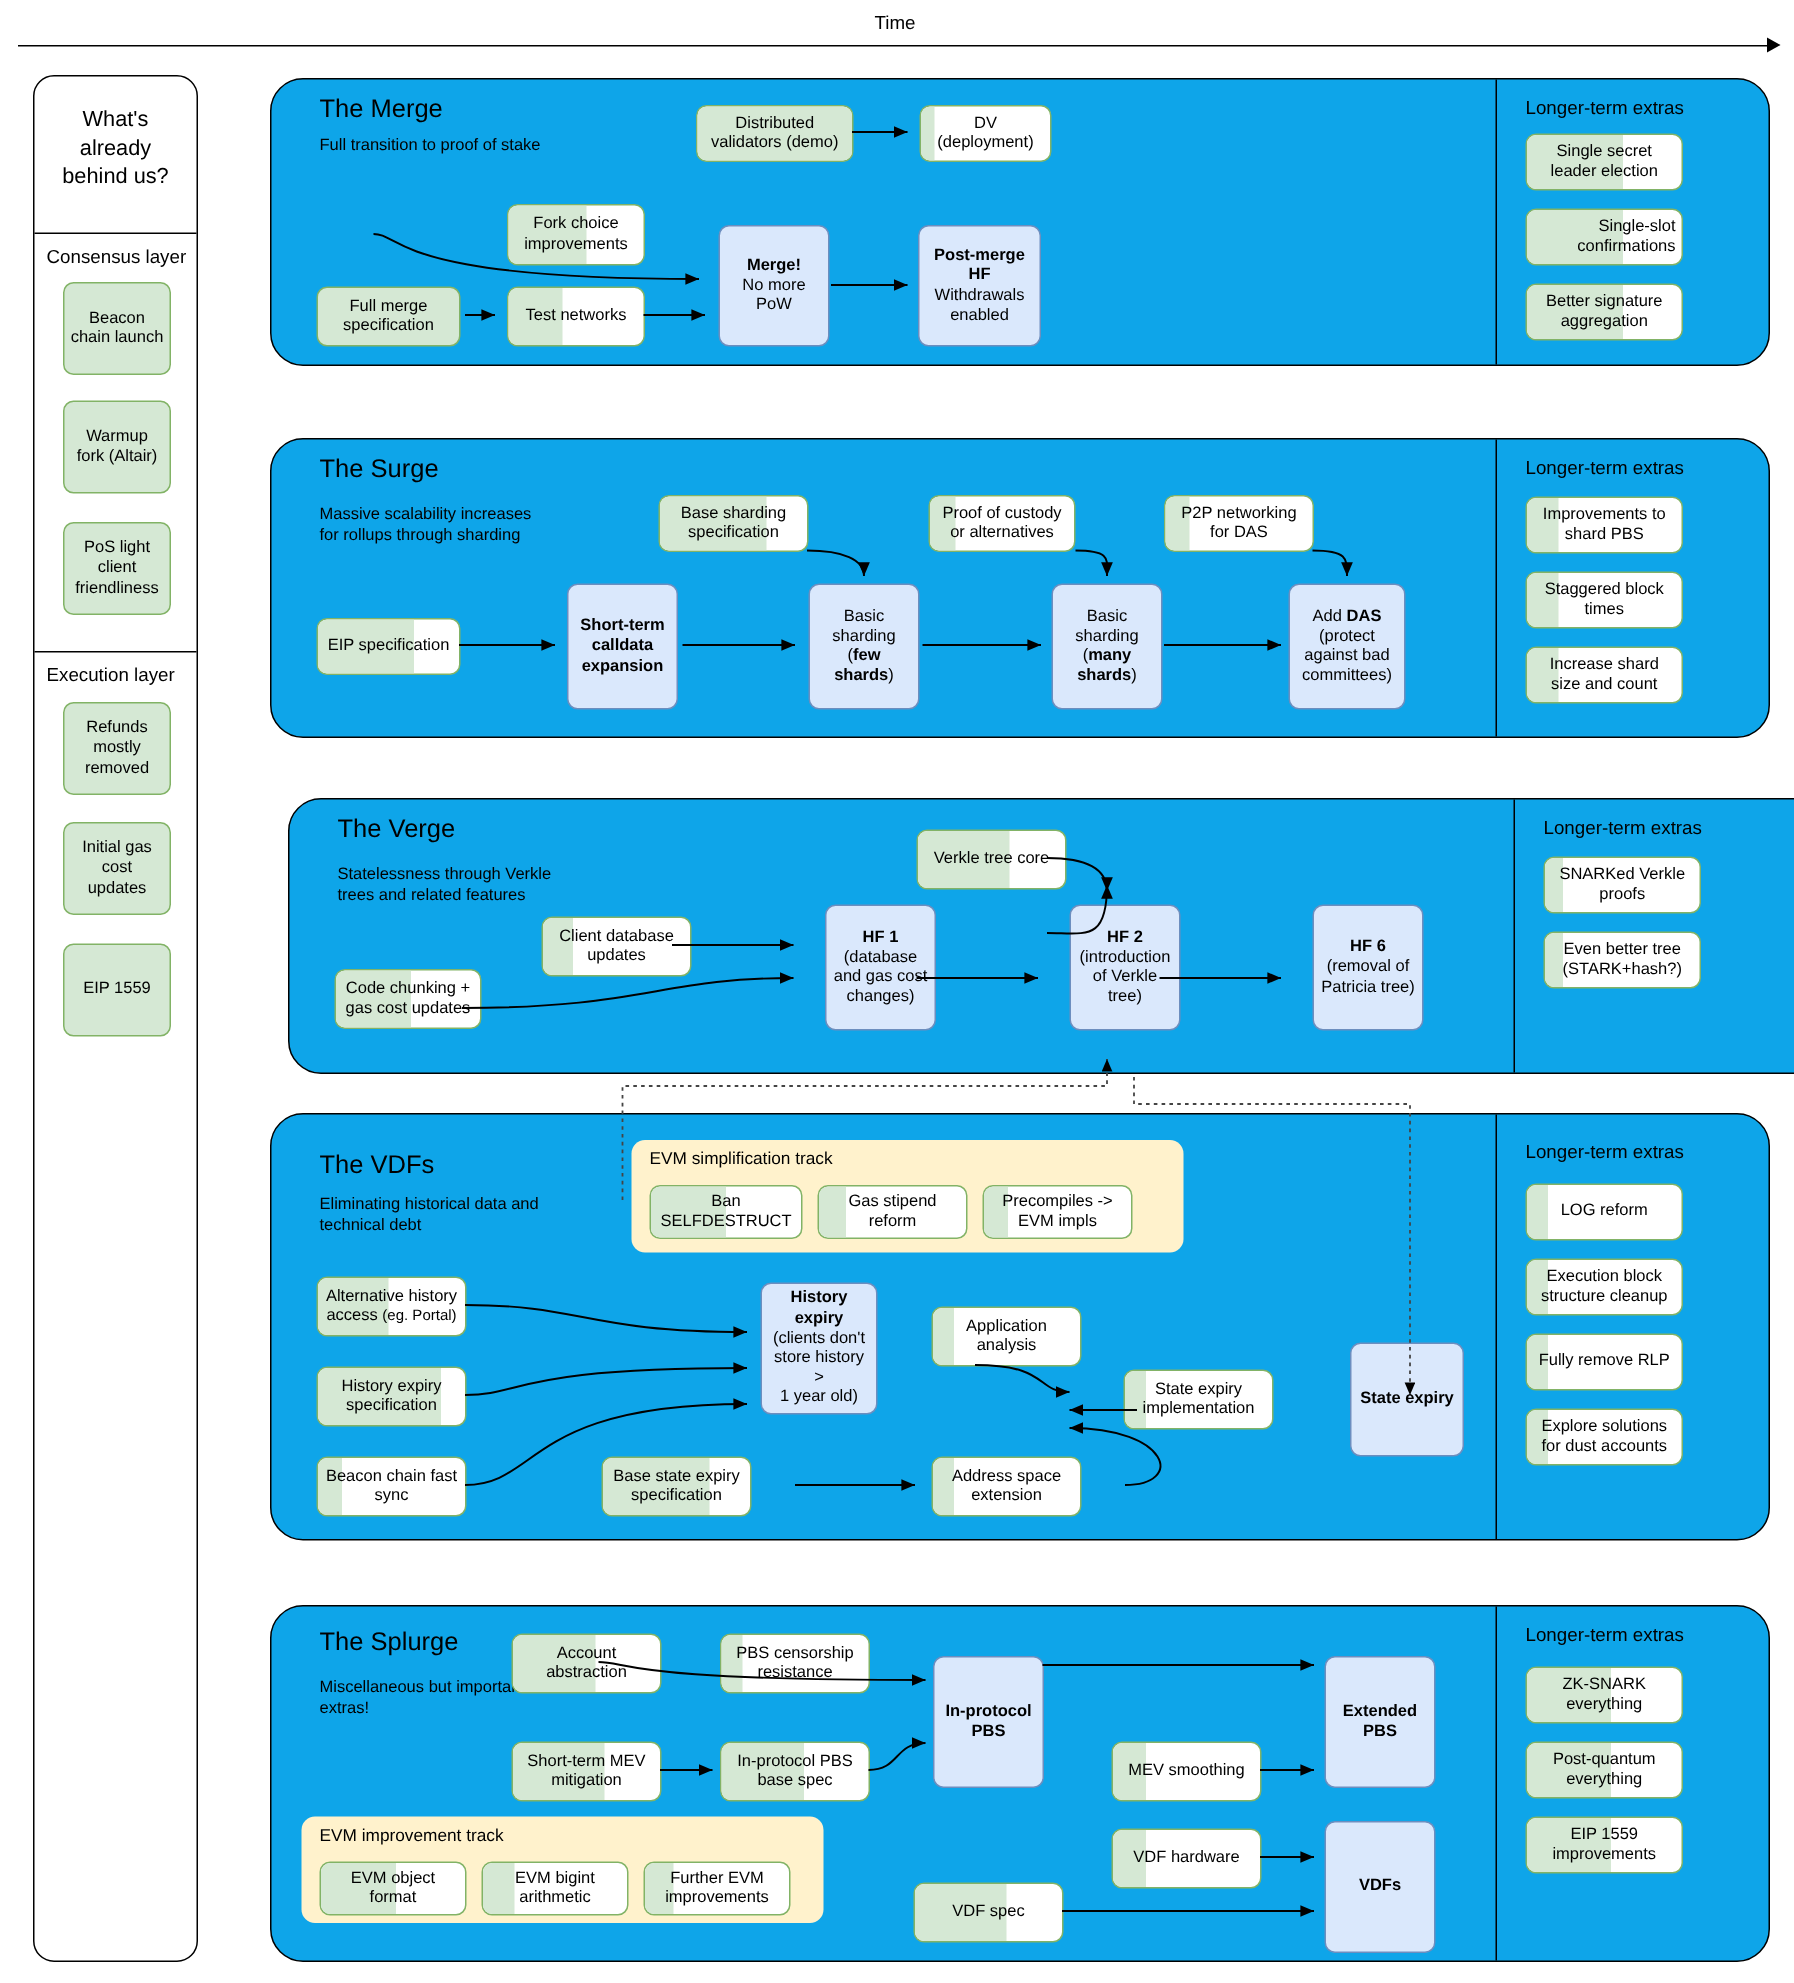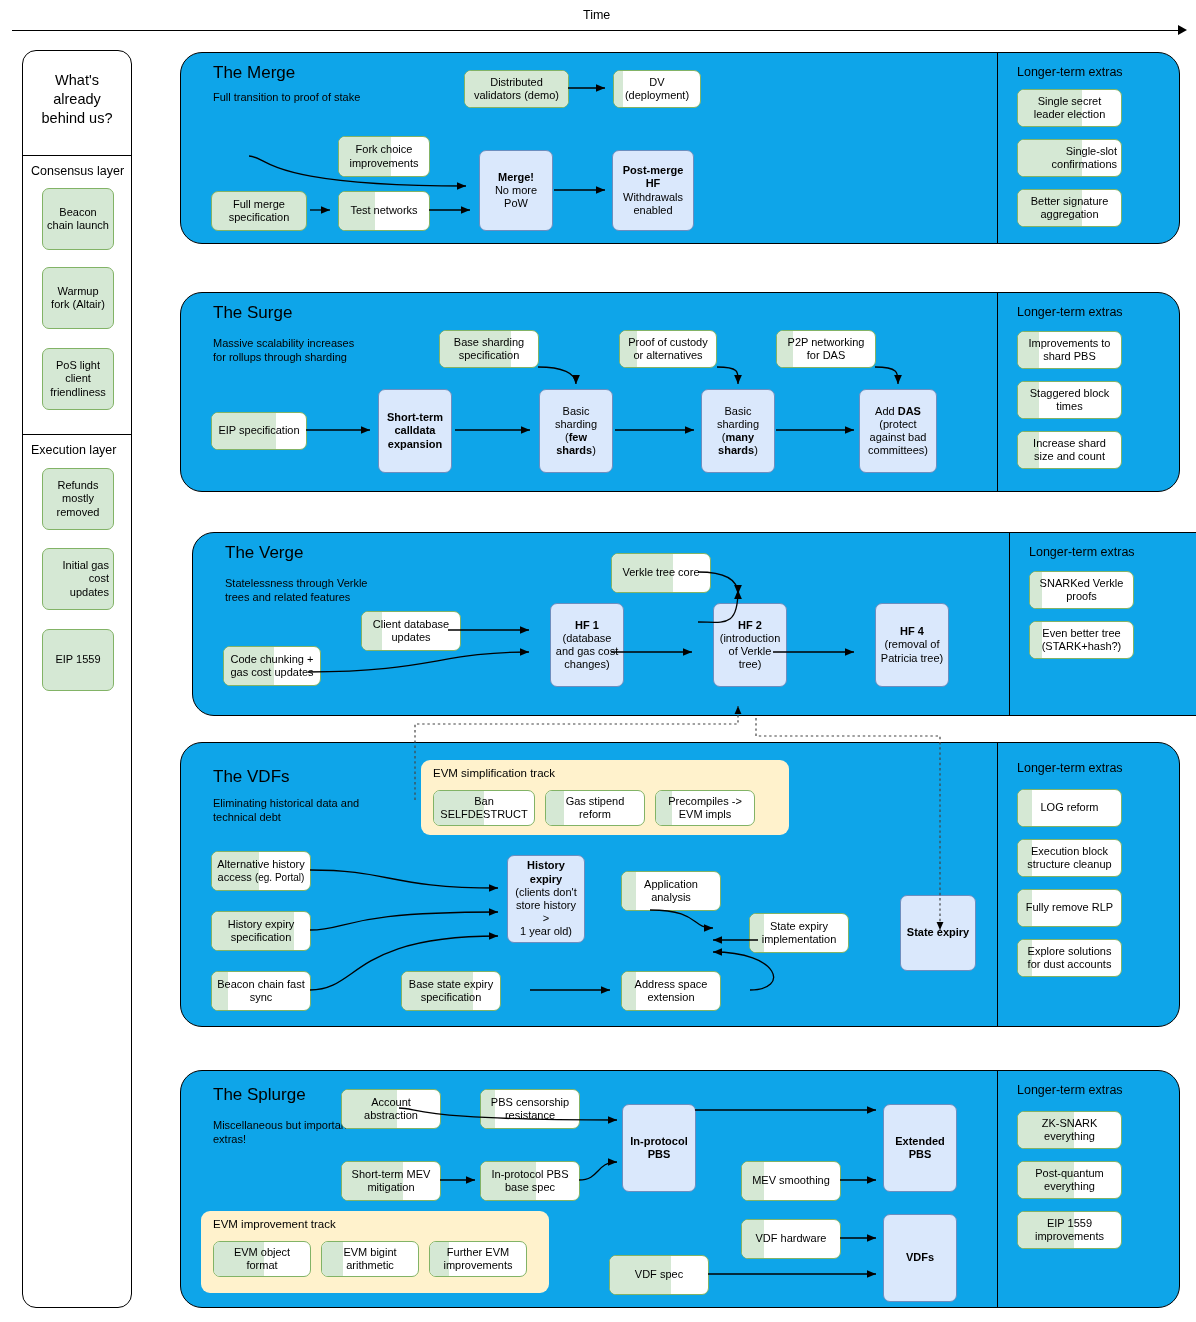--- a/index.html
+++ b/index.html
@@ -71,21 +71,21 @@
     <span class="txt">Warmup fork (Altair)</span>
   </div>
   <div class="node full" style="left:19px;top:297px;width:72px;height:62px;">
     <span class="txt">PoS light client friendliness</span>
   </div>
   <div class="divider" style="top:383px;"></div>
   <div class="side-sub" style="left:8px;top:392px;">Execution layer</div>
   <div class="node full" style="left:19px;top:417px;width:72px;height:62px;">
     <span class="txt">Refunds mostly removed</span>
   </div>
-  <div class="node full" style="left:19px;top:497px;width:72px;height:62px;text-align:right;">
+  <div class="node full" style="left:19px;top:497px;width:72px;height:62px;">
     <span class="txt">Initial gas cost updates</span>
   </div>
   <div class="node full" style="left:19px;top:578px;width:72px;height:62px;">
     <span class="txt">EIP 1559</span>
   </div>
 </div>
 
 <div class="abs panel" style="left:180px;top:52px;width:1000px;height:192px;">
   <div class="sect-title" style="left:32px;top:10px;">The Merge</div>
   <div class="sect-sub" style="left:32px;top:38px;width:160px;">Full transition to proof of stake</div>
@@ -198,21 +198,21 @@
     <span class="fill" style="width:52%"></span>
     <span class="txt">Code chunking + gas cost updates</span>
   </div>
   <div class="node blue" style="left:357px;top:70px;width:74px;height:84px;">
     <span class="txt"><b>HF 1</b><br>(database<br>and gas cost<br>changes)</span>
   </div>
   <div class="node blue" style="left:520px;top:70px;width:74px;height:84px;">
     <span class="txt"><b>HF 2</b><br>(introduction<br>of Verkle<br>tree)</span>
   </div>
   <div class="node blue" style="left:682px;top:70px;width:74px;height:84px;">
-    <span class="txt"><b>HF 4</b><br>(removal of<br>Patricia tree)</span>
+    <span class="txt"><b>HF 6</b><br>(removal of<br>Patricia tree)</span>
   </div>
 
   <div class="extras-rule" style="left:816px;"></div>
   <div class="col-title" style="left:836px;top:12px;">Longer-term extras</div>
   <div class="node" style="left:836px;top:38px;width:105px;height:38px;">
     <span class="fill" style="width:12%"></span>
     <span class="txt">SNARKed Verkle proofs</span>
   </div>
   <div class="node" style="left:836px;top:88px;width:105px;height:38px;">
     <span class="fill" style="width:12%"></span>
@@ -320,21 +320,21 @@
     <span class="txt"><b>In-protocol<br>PBS</b></span>
   </div>
   <div class="node" style="left:560px;top:90px;width:100px;height:40px;">
     <span class="fill" style="width:22%"></span>
     <span class="txt">MEV smoothing</span>
   </div>
   <div class="node blue" style="left:702px;top:33px;width:74px;height:88px;">
     <span class="txt"><b>Extended<br>PBS</b></span>
   </div>
 
-  <div class="track" style="left:20px;top:140px;width:348px;height:82px;">
+  <div class="track" style="left:20px;top:140px;width:348px;height:71px;">
     <div class="title">EVM improvement track</div>
     <div class="node" style="left:12px;top:30px;width:98px;height:36px;">
       <span class="fill" style="width:52%"></span>
       <span class="txt">EVM object format</span>
     </div>
     <div class="node" style="left:120px;top:30px;width:98px;height:36px;">
       <span class="fill" style="width:22%"></span>
       <span class="txt">EVM bigint arithmetic</span>
     </div>
     <div class="node" style="left:228px;top:30px;width:98px;height:36px;">

